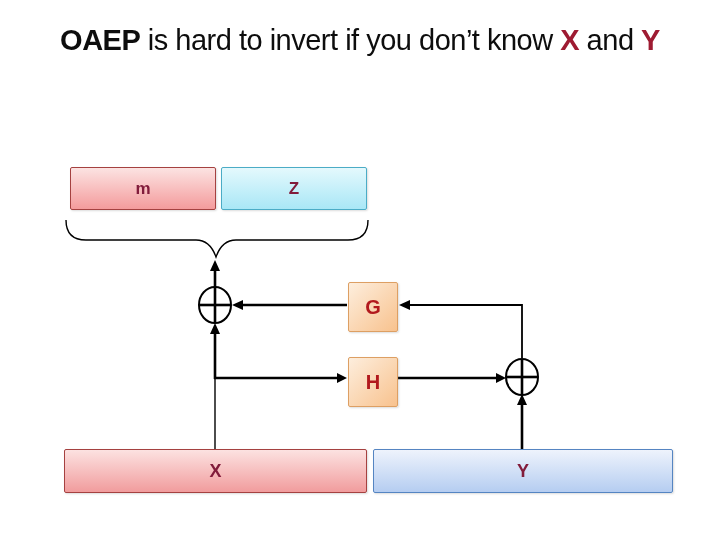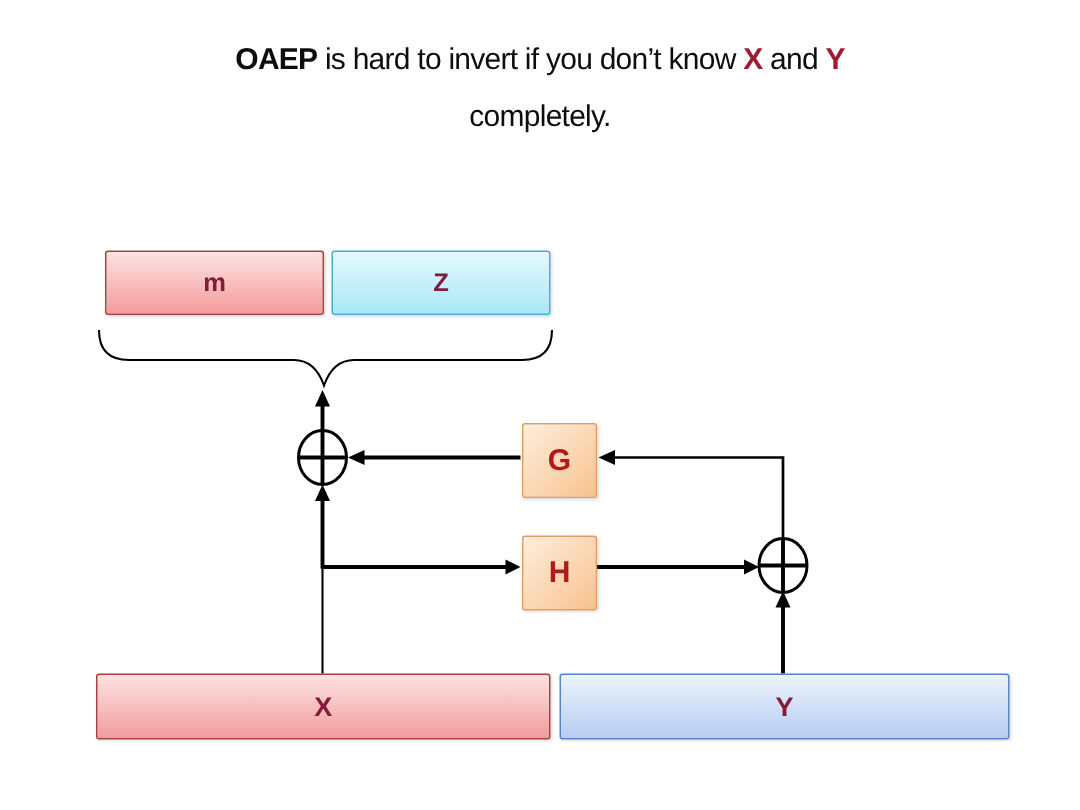--- a/index.html
+++ b/index.html
@@ -3,21 +3,21 @@
 <meta charset="utf-8">
 <style>
   html,body{margin:0;padding:0;background:#fff;}
   .slide{
     position:relative;width:720px;height:540px;background:#ffffff;overflow:hidden;
     font-family:"Liberation Sans",sans-serif;
   }
   
   .title{
     position:absolute;left:0;top:21px;width:720px;
-    text-align:center;font-size:20px;line-height:38px;letter-spacing:-0.5px;
+    text-align:center;font-size:29px;line-height:38px;letter-spacing:-0.5px;
     color:#0d0d0d;
   }
   .t-bold{font-weight:700;color:#0d0d0d;}
   .t-red{font-weight:700;color:#9e1b32;}
   
   .box{
     position:absolute;display:flex;align-items:center;justify-content:center;
     font-weight:700;border-radius:2px;box-sizing:border-box;
     box-shadow:1px 1px 2px rgba(120,120,120,0.25);
   }
@@ -44,21 +44,20 @@
   .lines{position:absolute;left:0;top:0;z-index:1;}
   .box{z-index:2;}
 </style>
 </head>
 <body>
 
 <div class="slide">
 
   <div class="title">
     <span class="t-bold">OAEP</span><span> is hard to invert if you don’t know </span><span class="t-red">X</span><span> and </span><span class="t-red">Y</span><br>
-    <span>completely.</span>
   </div>
 
   <svg class="lines" width="720" height="540" viewBox="0 0 720 540">
 
     <path d="M66,220 Q66,240 86,240 L196,240 Q210,240 216,257 Q222,240 236,240 L348,240 Q368,240 368,220" fill="none" stroke="#000" stroke-width="1.4"></path>
 
     <g>
       <line x1="215" y1="288" x2="215" y2="269" stroke="#000" stroke-width="2.6"></line>
       <polygon points="215,260 210,271 220,271" fill="#000"></polygon>
     </g>

